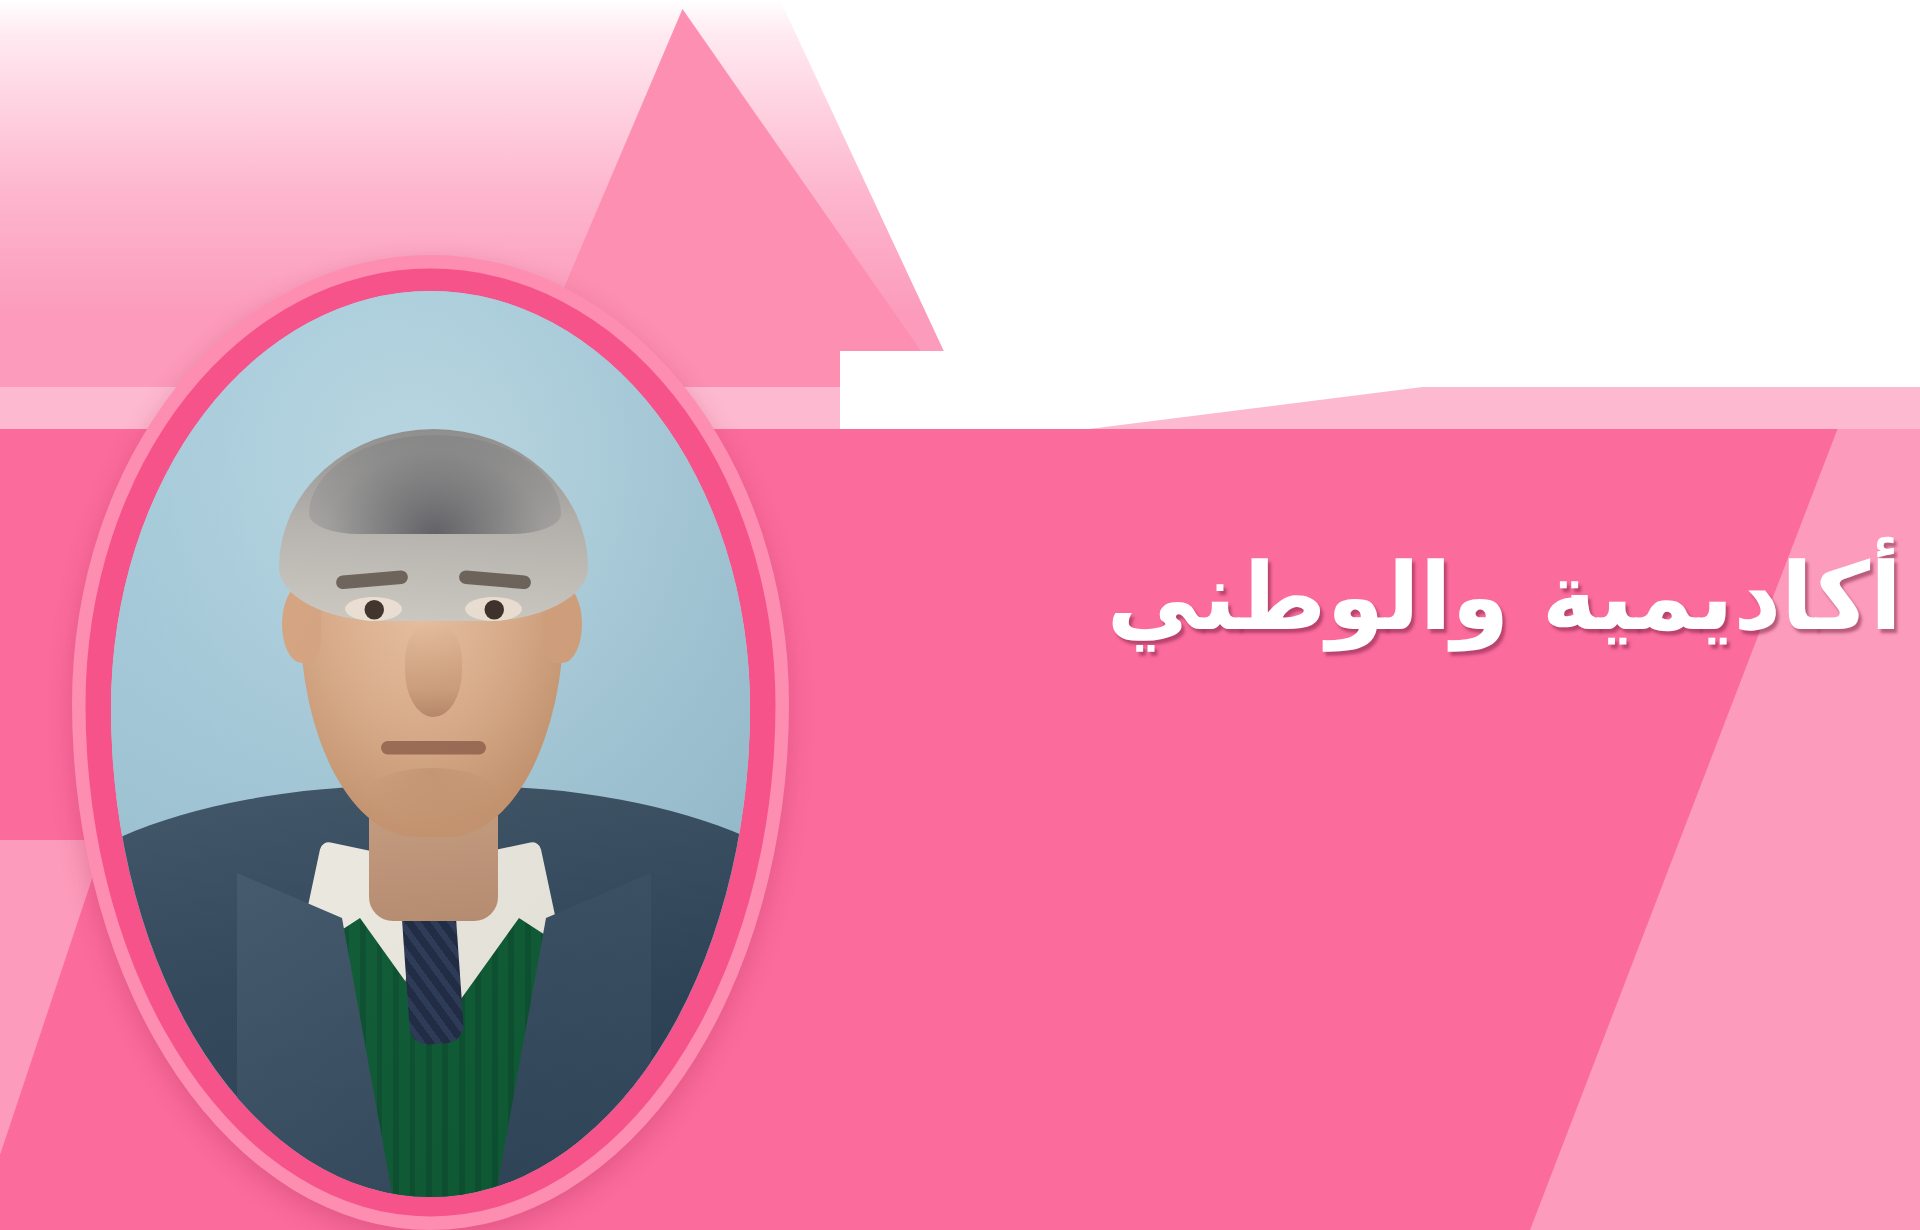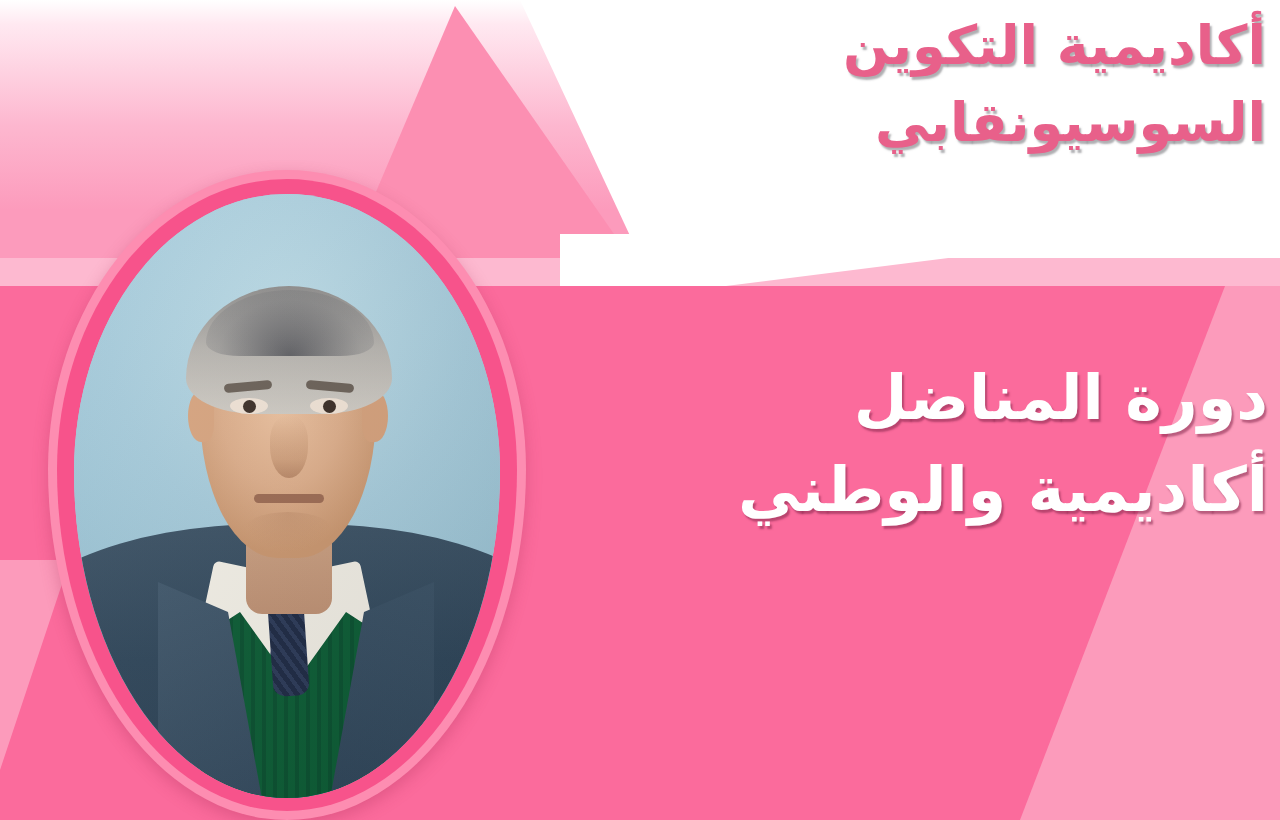--- a/index.html
+++ b/index.html
@@ -270,23 +270,18 @@
       <div class="ph-eye-r"></div>
       <div class="ph-pupil-l"></div>
       <div class="ph-pupil-r"></div>
       <div class="ph-nose"></div>
       <div class="ph-mouth"></div>
       <div class="ph-chin"></div>
       <div class="ph-grain"></div>
     </div>
   </div>
 
-  <div class="layer header-text">
-    <span class="title-line">أكاديمية التكوين</span>
-    <span class="title-line">السوسيونقابي</span>
-  </div>
 
   <div class="layer title-block">
-    <span class="title-line">دورة المناضل</span>
     <span class="title-line">أكاديمية والوطني</span>
   </div>
 
 </div>
 
 </body></html>

